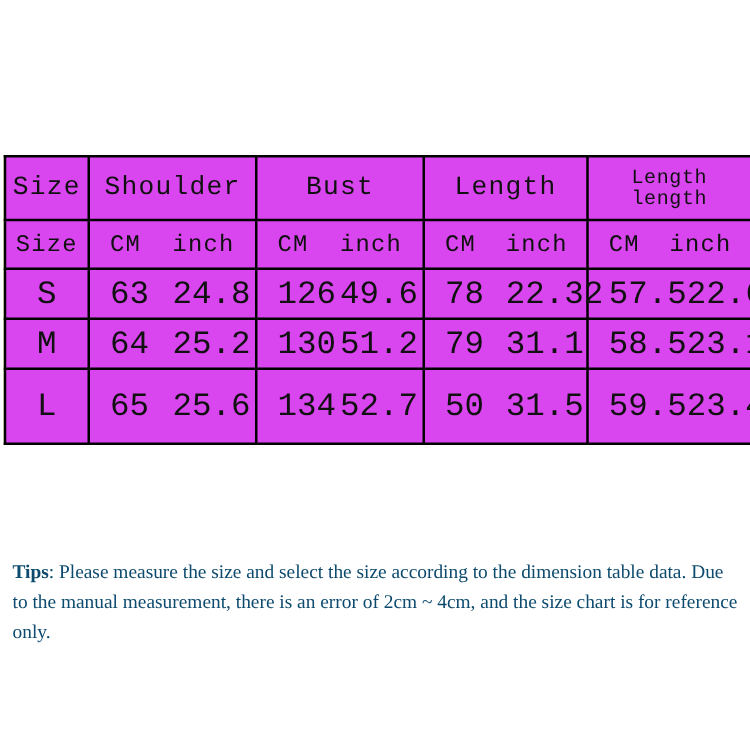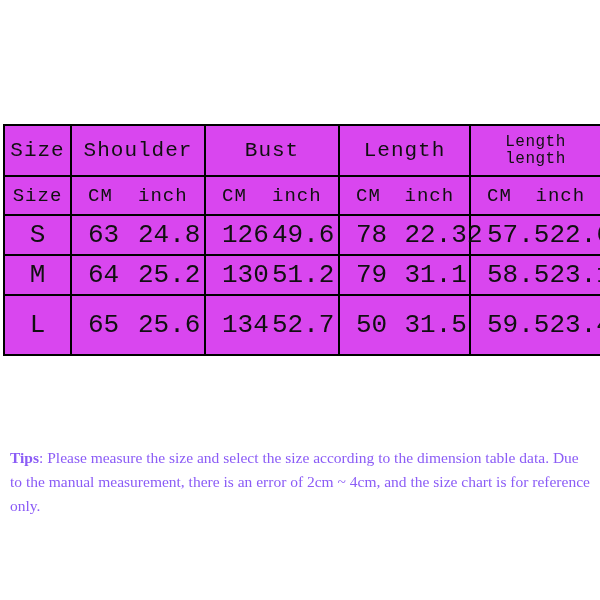--- a/index.html
+++ b/index.html
@@ -110,21 +110,21 @@
 
   
   #tips-note {
     position: absolute;
     left: 10px;
     top: 430px;
     width: 580px;
     font-family: "Liberation Serif", "DejaVu Serif", serif;
     font-size: 15.5px;
     line-height: 1.55;
-    color: #8b5cf6;
+    color: #0c4a6e;
     text-align: left;
   }
   #tips-note .tips-label {
     font-weight: bold;
   }
 </style>
 </head>
 <body>
 
 <table id="size-chart-table">

